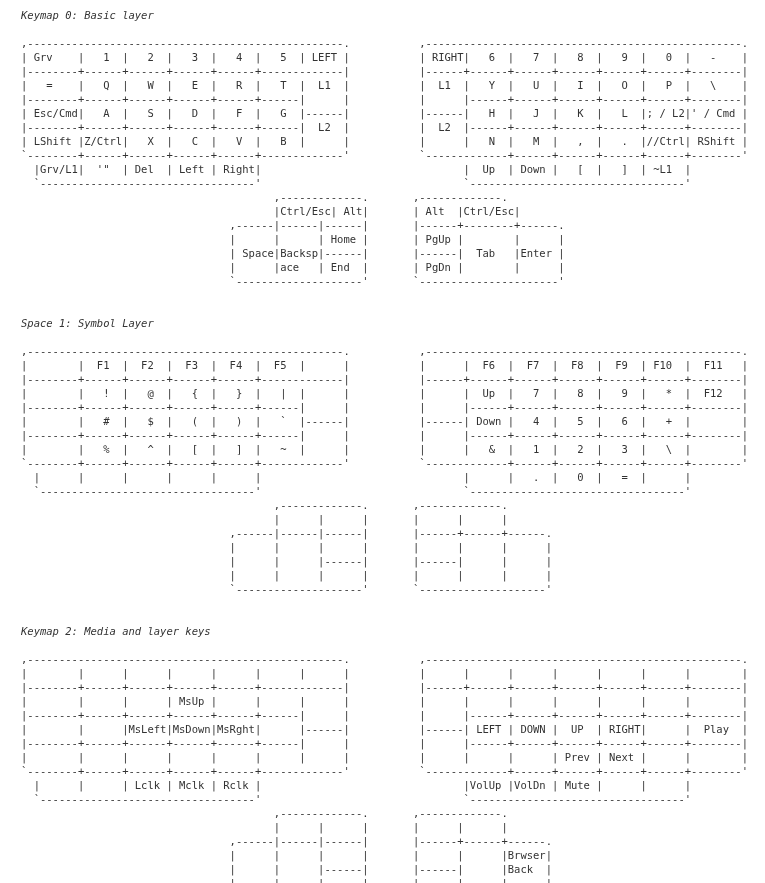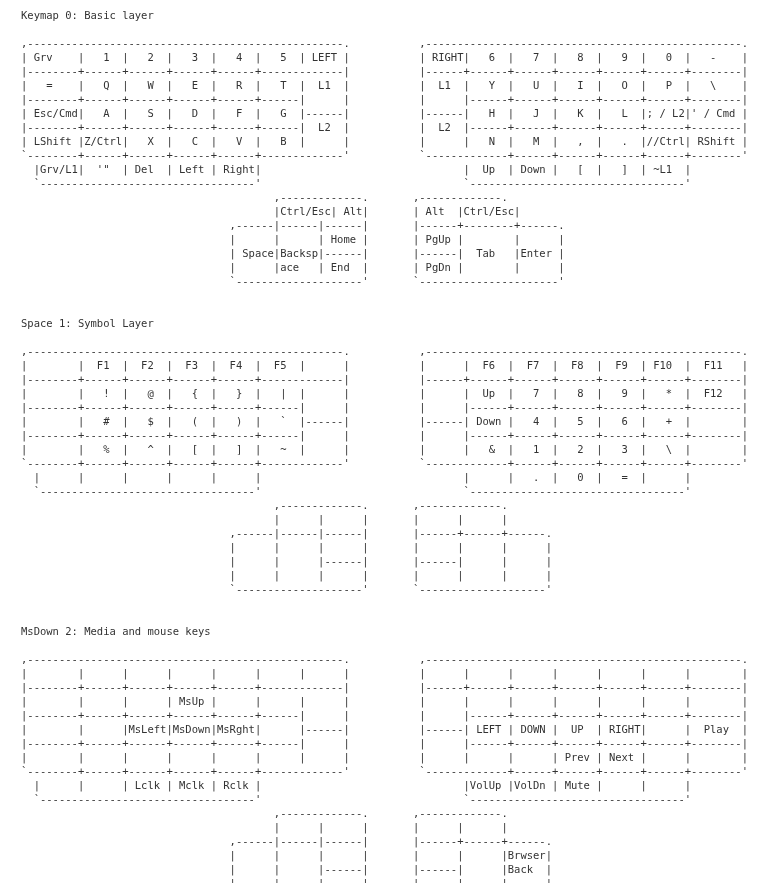--- a/index.html
+++ b/index.html
@@ -18,20 +18,21 @@
     padding: 8px 0 0 21px;
   }
   .keymap-section {
     margin: 0 0 28px 0;
   }
   .km-title {
     font-size: 10.5px;
     line-height: 14px;
     margin: 0 0 14px 0;
     white-space: pre;
+    font-style: italic;
   }
   .km-art {
     margin: 0;
     font-family: "DejaVu Sans Mono", "Liberation Mono", monospace;
     font-size: 10.5px;
     line-height: 14px;
     white-space: pre;
   }
 </style>
 </head>
@@ -77,21 +78,21 @@
                                         ,-------------.       ,-------------.
                                         |      |      |       |      |      |
                                  ,------|------|------|       |------+------+------.
                                  |      |      |      |       |      |      |      |
                                  |      |      |------|       |------|      |      |
                                  |      |      |      |       |      |      |      |
                                  `--------------------'       `--------------------'</pre>
   </section>
 
   <section class="keymap-section">
-    <div class="km-title">MsDown 2: Media and mouse keys</div>
+    <div class="km-title">Keymap 2: Media and layer keys</div>
     <pre class="km-art">,--------------------------------------------------.           ,--------------------------------------------------.
 |        |      |      |      |      |      |      |           |      |      |      |      |      |      |        |
 |--------+------+------+------+------+-------------|           |------+------+------+------+------+------+--------|
 |        |      |      | MsUp |      |      |      |           |      |      |      |      |      |      |        |
 |--------+------+------+------+------+------|      |           |      |------+------+------+------+------+--------|
 |        |      |MsLeft|MsDown|MsRght|      |------|           |------| LEFT | DOWN |  UP  | RIGHT|      |  Play  |
 |--------+------+------+------+------+------|      |           |      |------+------+------+------+------+--------|
 |        |      |      |      |      |      |      |           |      |      |      | Prev | Next |      |        |
 `--------+------+------+------+------+-------------'           `-------------+------+------+------+------+--------'
   |      |      | Lclk | Mclk | Rclk |                                |VolUp |VolDn | Mute |      |      |

